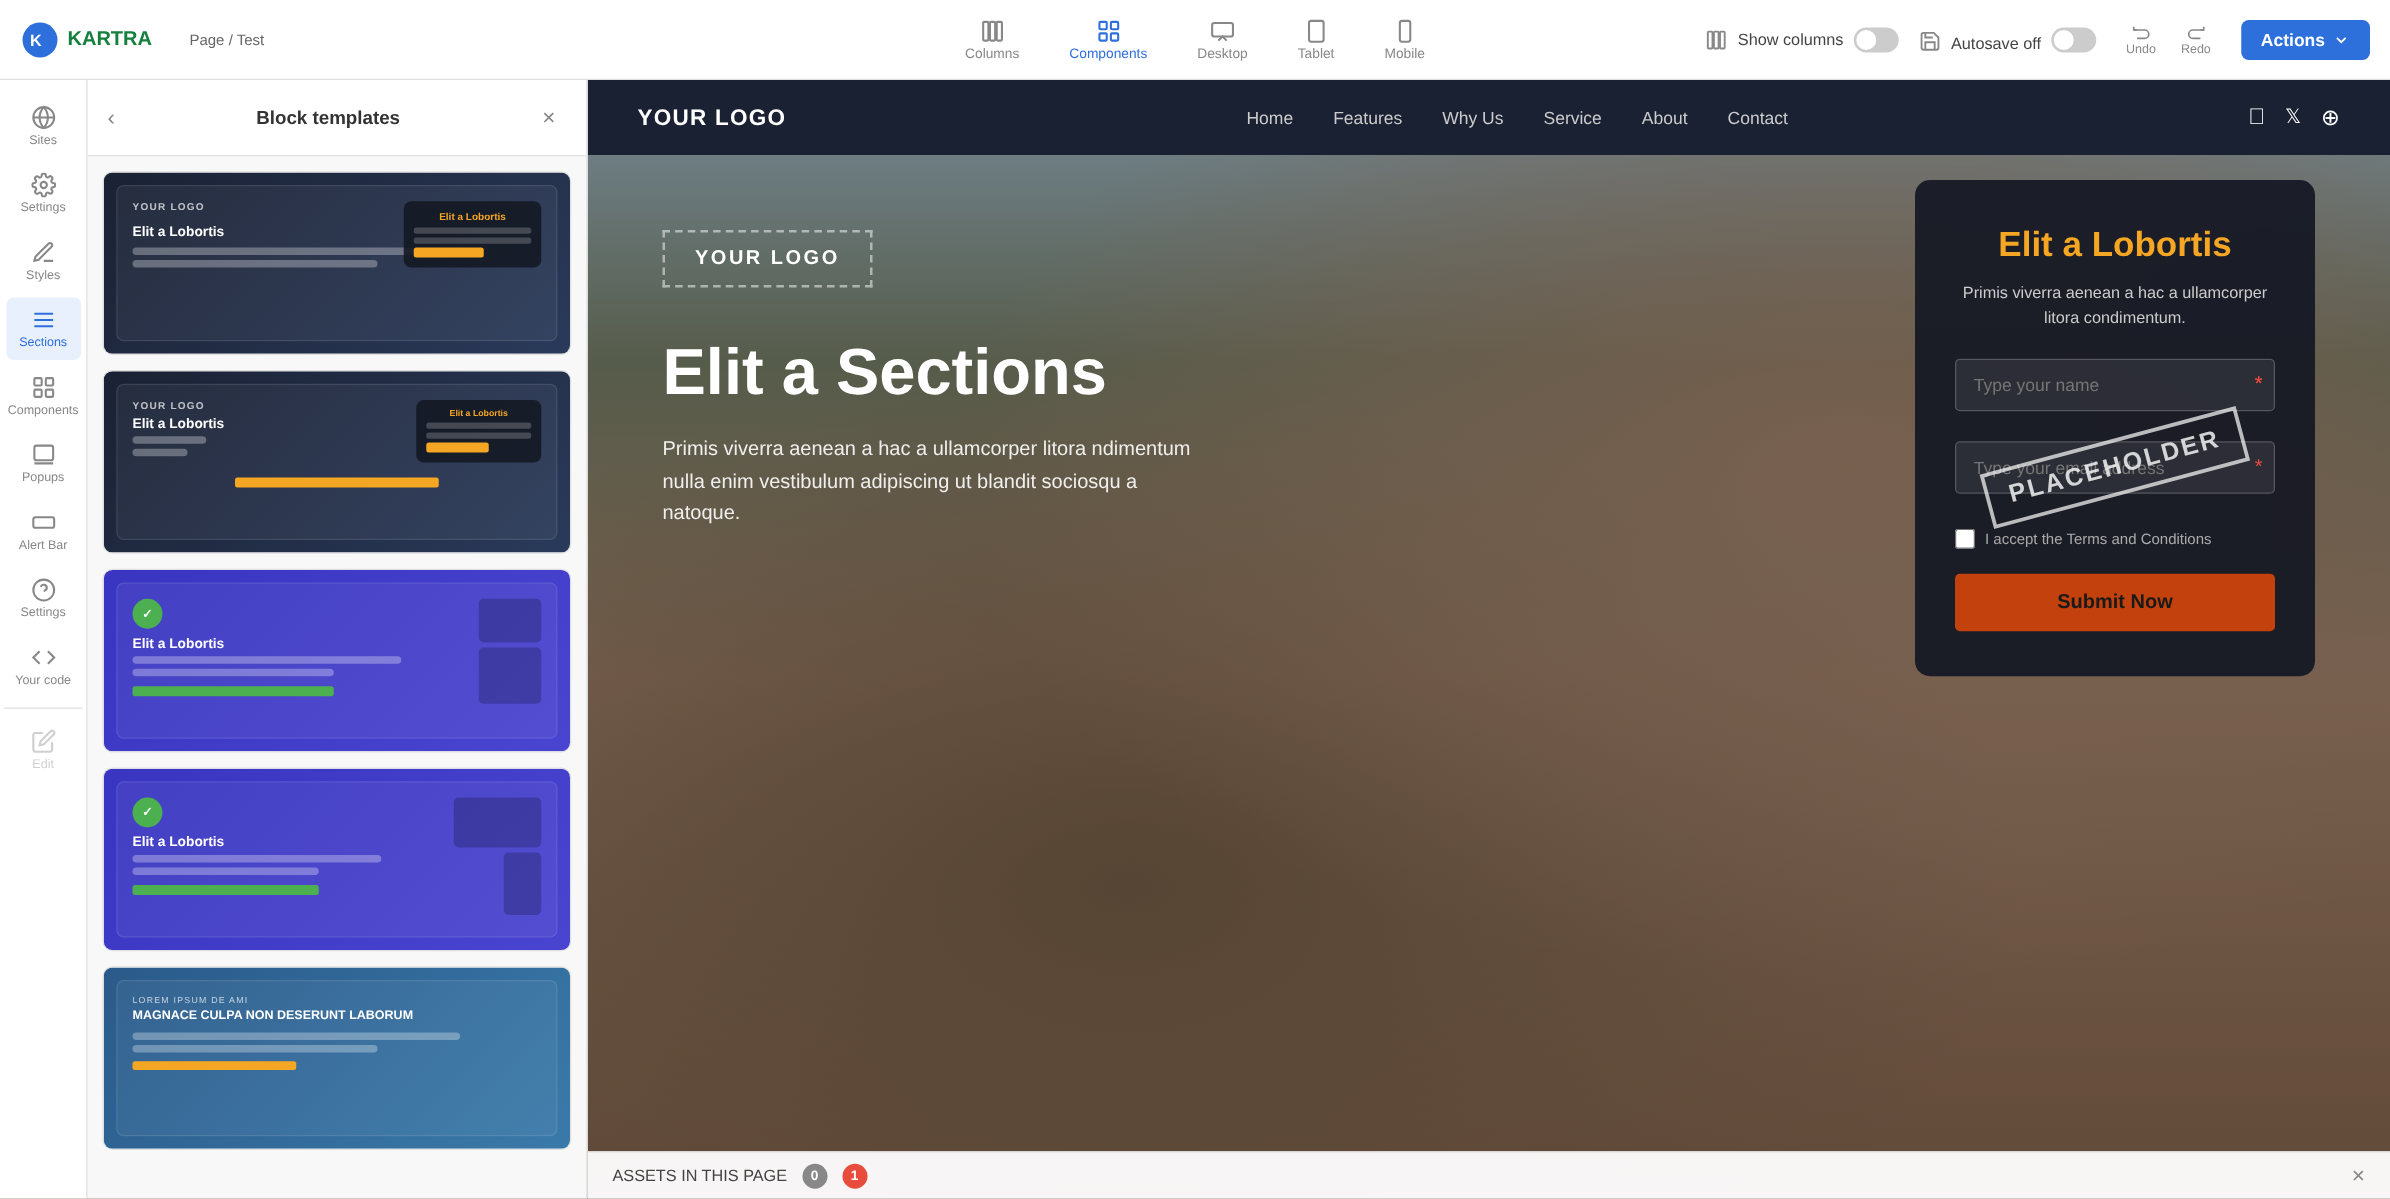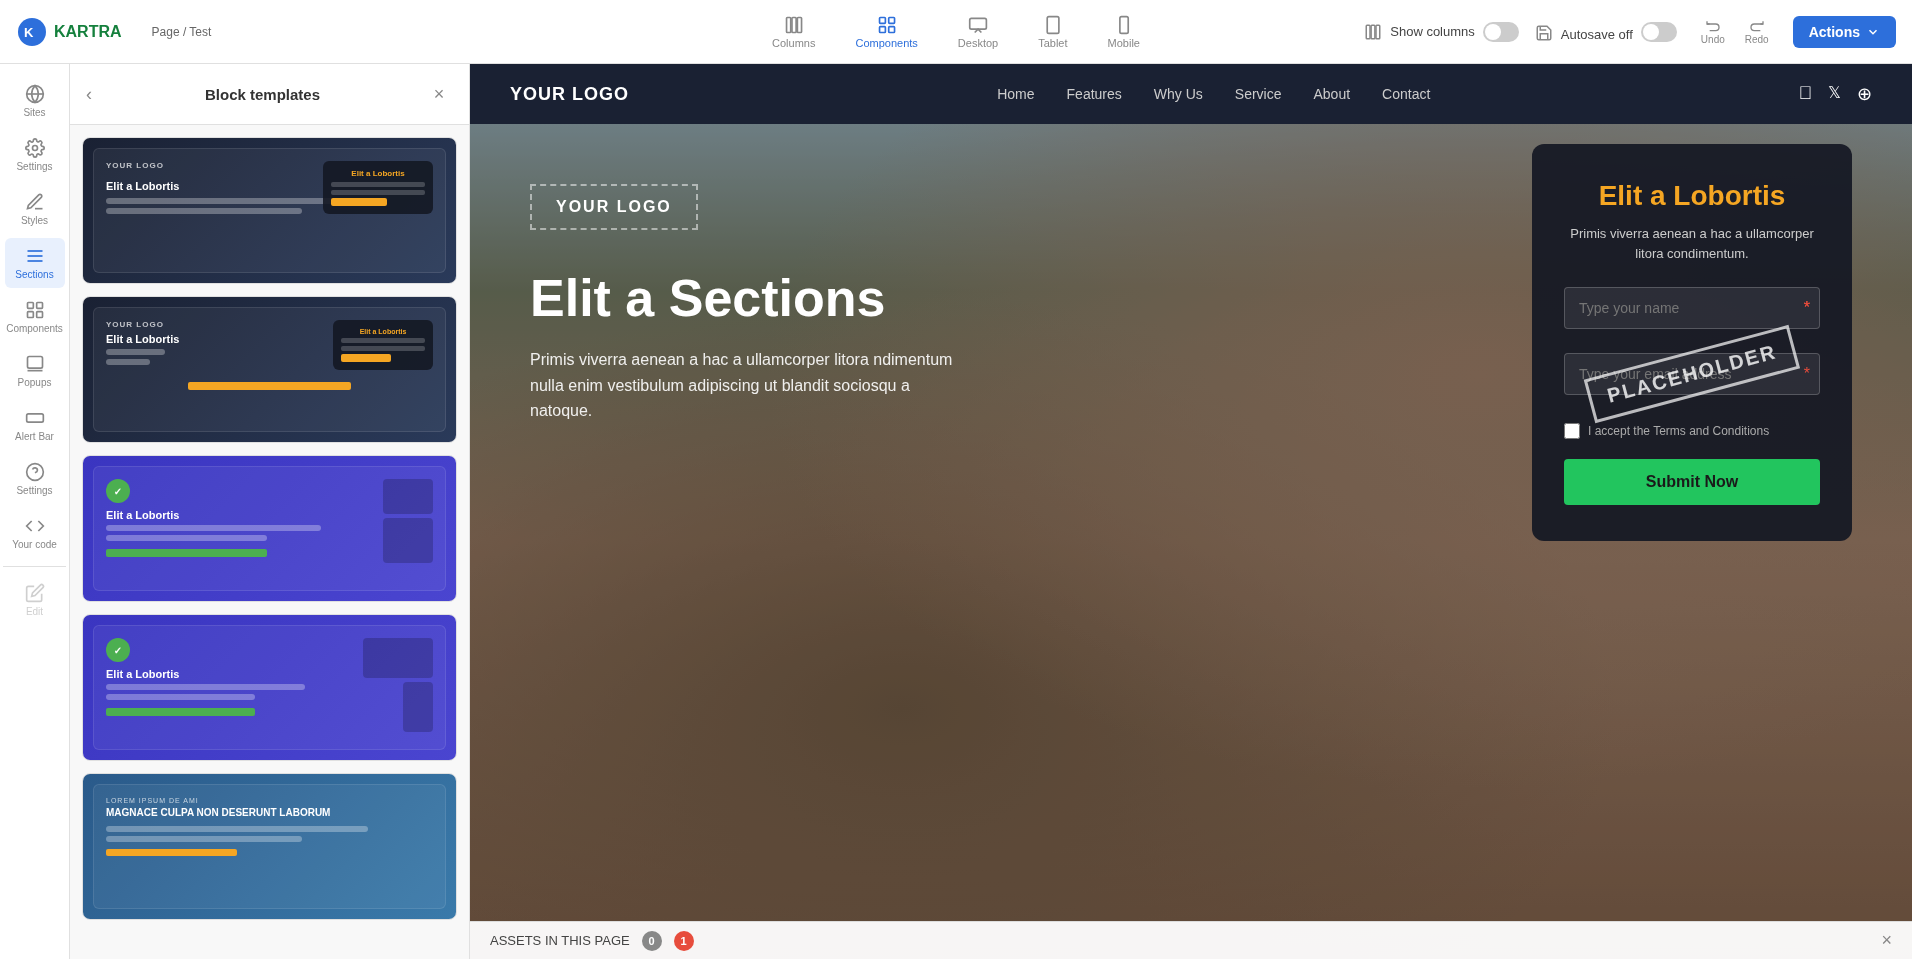--- a/index.html
+++ b/index.html
@@ -378,21 +378,21 @@
       height: 16px;
       border: 1px solid rgba(255,255,255,0.3);
       background: rgba(255,255,255,0.1);
     }
     .form-checkbox-label {
       font-size: 12px;
       color: #aaa;
     }
     .form-submit-btn {
       width: 100%;
-      background: #22c55e;
+      background: #c2410c;
       border: none;
       border-radius: 4px;
       padding: 14px;
       color: #1a1a1a;
       font-size: 16px;
       font-weight: 700;
       cursor: pointer;
     }
 
     

